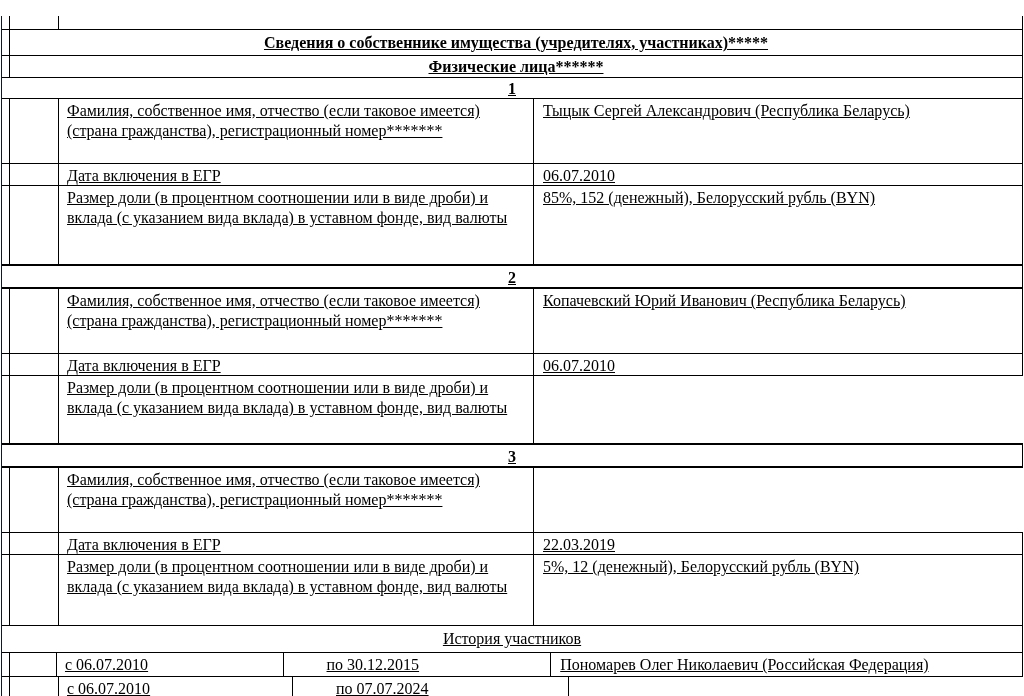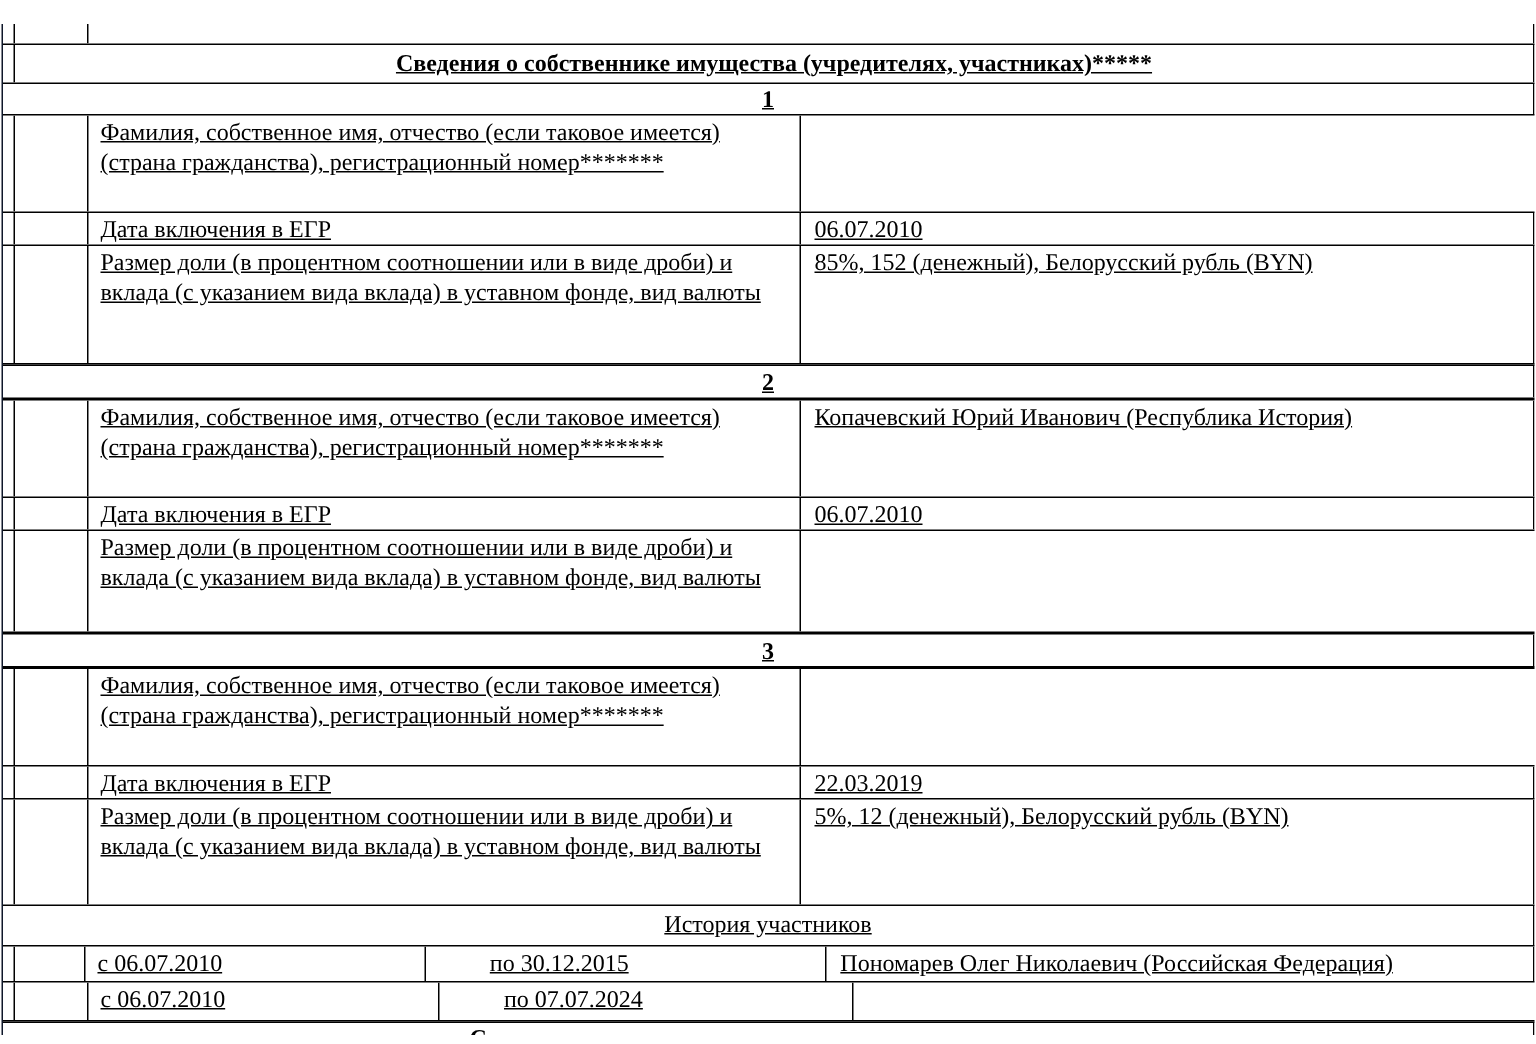--- a/index.html
+++ b/index.html
@@ -55,28 +55,33 @@
       <div class="c w8"></div>
       <div class="c w49"></div>
       <div class="c wtail"></div>
     </div>
 
     <div class="row h26">
       <div class="c w8"></div>
       <div class="c bold" style="width:1013px;text-align:center;padding-top:3px;">Сведения о собственнике имущества (учредителях, участниках)*****</div>
     </div>
 
+    <div class="row h22">
+      <div class="c w8"></div>
+      <div class="c bold" style="width:1013px;text-align:center;padding-top:1px;">Физические лица******</div>
+    </div>
 
     <div class="row h21">
       <div class="c full bold" style="padding-top:1px;">1</div>
     </div>
     <div class="row h65">
       <div class="c w8"></div>
       <div class="c w49"></div>
       <div class="c wlabel">Фамилия, собственное имя, отчество (если таковое имеется) (страна гражданства), регистрационный номер*******</div>
+      <div class="c wvalue">Тыцык Сергей Александрович (Республика Беларусь)</div>
     </div>
     <div class="row h22">
       <div class="c w8"></div>
       <div class="c w49"></div>
       <div class="c wlabel">Дата включения в ЕГР</div>
       <div class="c wvalue">06.07.2010</div>
     </div>
     <div class="row h79">
       <div class="c w8"></div>
       <div class="c w49"></div>
@@ -84,21 +89,21 @@
       <div class="c wvalue">85%, 152 (денежный), Белорусский рубль (BYN)</div>
     </div>
 
     <div class="row h24 thick">
       <div class="c full bold" style="padding-top:2px;">2</div>
     </div>
     <div class="row h65">
       <div class="c w8"></div>
       <div class="c w49"></div>
       <div class="c wlabel">Фамилия, собственное имя, отчество (если таковое имеется) (страна гражданства), регистрационный номер*******</div>
-      <div class="c wvalue">Копачевский Юрий Иванович (Республика История)</div>
+      <div class="c wvalue">Копачевский Юрий Иванович (Республика Беларусь)</div>
     </div>
     <div class="row h22">
       <div class="c w8"></div>
       <div class="c w49"></div>
       <div class="c wlabel">Дата включения в ЕГР</div>
       <div class="c wvalue">06.07.2010</div>
     </div>
     <div class="row h68">
       <div class="c w8"></div>
       <div class="c w49"></div>

